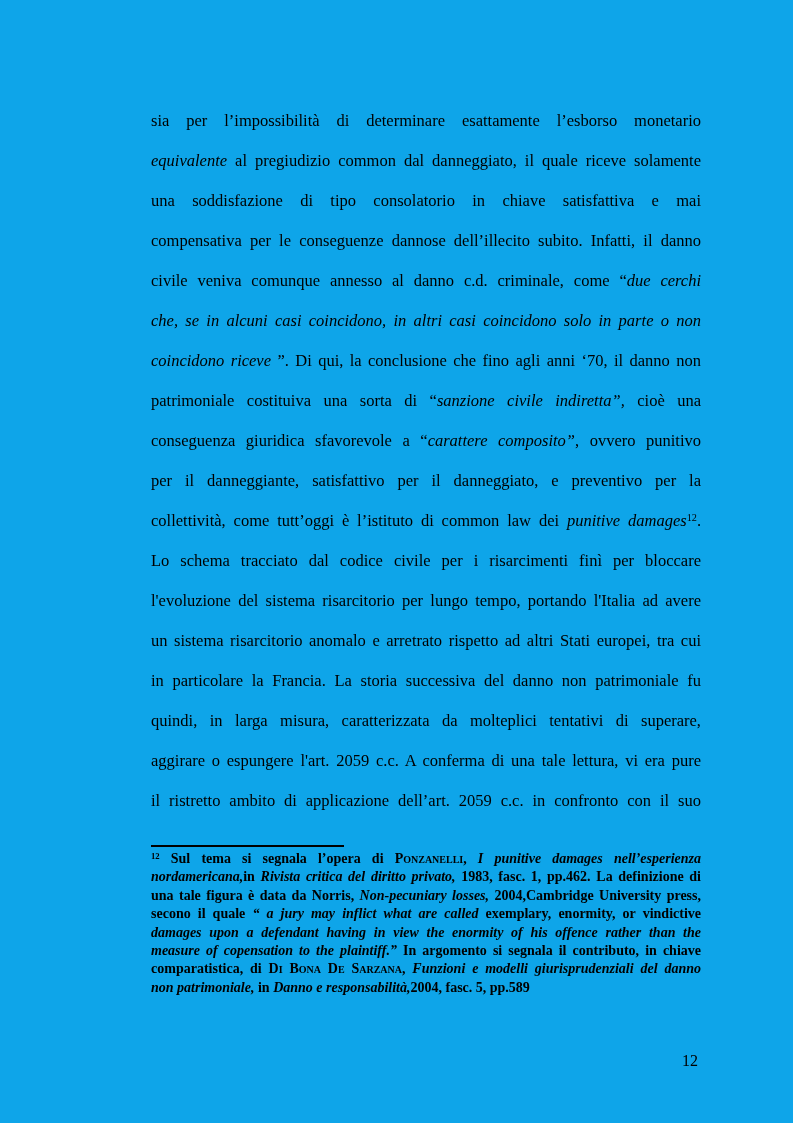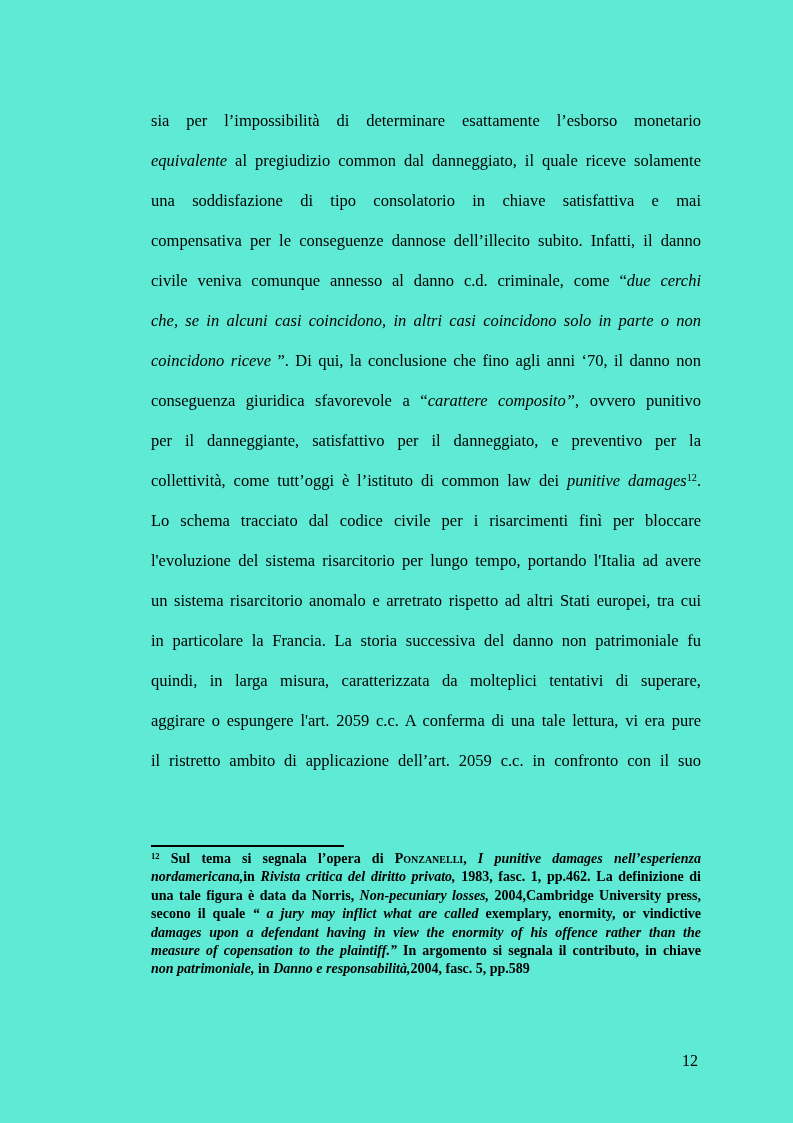--- a/index.html
+++ b/index.html
@@ -5,21 +5,21 @@
   html, body {
     margin: 0;
     padding: 0;
     background: #e8e8e8;
   }
   .page {
     position: relative;
     width: 793px;
     height: 1123px;
     margin: 0 auto;
-    background: #5eead4;
+    background: #0ea5e9;
     color: #000000;
     font-family: "Liberation Serif", "DejaVu Serif", serif;
     overflow: hidden;
   }
   .main-text {
     position: absolute;
     left: 151px;
     top: 101px;
     width: 550px;
   }
@@ -88,20 +88,21 @@
 <div class="page">
 
   <div class="main-text">
       <div class="text-line"><span class="run-n">sia per l’impossibilità di determinare esattamente l’esborso monetario</span></div>
       <div class="text-line"><span class="run-i">equivalente</span><span class="run-n"> al pregiudizio common dal danneggiato, il quale riceve solamente</span></div>
       <div class="text-line"><span class="run-n">una soddisfazione di tipo consolatorio in chiave satisfattiva  e mai</span></div>
       <div class="text-line"><span class="run-n">compensativa per le conseguenze dannose dell’illecito subito. Infatti, il danno</span></div>
       <div class="text-line"><span class="run-n">civile veniva comunque annesso al danno c.d. criminale, come “</span><span class="run-i">due cerchi</span></div>
       <div class="text-line"><span class="run-i">che, se in alcuni casi coincidono, in altri casi coincidono solo in parte o non</span></div>
       <div class="text-line"><span class="run-i">coincidono riceve </span><span class="run-n">”. Di qui, la conclusione che fino agli anni ‘70, il danno non</span></div>
+      <div class="text-line"><span class="run-n">patrimoniale costituiva una sorta di “</span><span class="run-i">sanzione civile indiretta”,</span><span class="run-n"> cioè una</span></div>
       <div class="text-line"><span class="run-n">conseguenza giuridica sfavorevole a “</span><span class="run-i">carattere composito”</span><span class="run-n">, ovvero punitivo</span></div>
       <div class="text-line"><span class="run-n">per il danneggiante, satisfattivo per il danneggiato, e preventivo per la</span></div>
       <div class="text-line"><span class="run-n">collettività,  come tutt’oggi è l’istituto di common law dei </span><span class="run-i">punitive damages</span><span class="run-sup">12</span><span class="run-n">.</span></div>
       <div class="text-line"><span class="run-n">Lo schema tracciato dal codice civile per i risarcimenti finì per bloccare</span></div>
       <div class="text-line"><span class="run-n">l'evoluzione del sistema risarcitorio per lungo tempo, portando l'Italia ad avere</span></div>
       <div class="text-line"><span class="run-n">un sistema risarcitorio anomalo e arretrato rispetto ad altri Stati europei, tra cui</span></div>
       <div class="text-line"><span class="run-n">in particolare la Francia. La storia successiva del danno non patrimoniale fu</span></div>
       <div class="text-line"><span class="run-n">quindi, in larga misura, caratterizzata da molteplici tentativi di superare,</span></div>
       <div class="text-line"><span class="run-n">aggirare o espungere l'art. 2059 c.c. A conferma di una tale lettura, vi era pure</span></div>
       <div class="text-line"><span class="run-n">il ristretto ambito di applicazione dell’art. 2059 c.c. in confronto con il suo</span></div>
@@ -109,18 +110,19 @@
 
   <div class="footnote-rule"></div>
 
   <div class="footnote">
       <div class="footnote-line"><span class="run-sup">12</span><span class="run-n"> Sul tema si segnala l’opera di </span><span class="run-sc">Ponzanelli</span><span class="run-n">, </span><span class="run-i">I punitive damages nell’esperienza</span></div>
       <div class="footnote-line"><span class="run-i">nordamericana,</span><span class="run-n">in </span><span class="run-i">Rivista critica del diritto privato,</span><span class="run-n"> 1983, fasc. 1, pp.462. La definizione di</span></div>
       <div class="footnote-line"><span class="run-n">una tale figura è data da Norris, </span><span class="run-i">Non-pecuniary losses,</span><span class="run-n"> 2004,Cambridge University press,</span></div>
       <div class="footnote-line"><span class="run-n">secono il quale </span><span class="run-i">“ a jury may inflict what are called </span><span class="run-n">exemplary, enormity, or vindictive</span></div>
       <div class="footnote-line"><span class="run-i">damages upon a defendant having in view the enormity of his offence rather than the</span></div>
       <div class="footnote-line"><span class="run-i">measure of copensation to the plaintiff.”</span><span class="run-n">   In argomento si segnala il contributo, in chiave</span></div>
+      <div class="footnote-line"><span class="run-n">comparatistica, di </span><span class="run-sc">Di Bona De Sarzana</span><span class="run-n">, </span><span class="run-i">Funzioni e modelli giurisprudenziali del danno</span></div>
       <div class="footnote-line"><span class="run-i">non patrimoniale,</span><span class="run-n"> in </span><span class="run-i">Danno e responsabilità,</span><span class="run-n">2004, fasc. 5, pp.589</span></div>
     </div>
 
   <div class="page-number">12</div>
 
 </div>
 
 </body></html>

